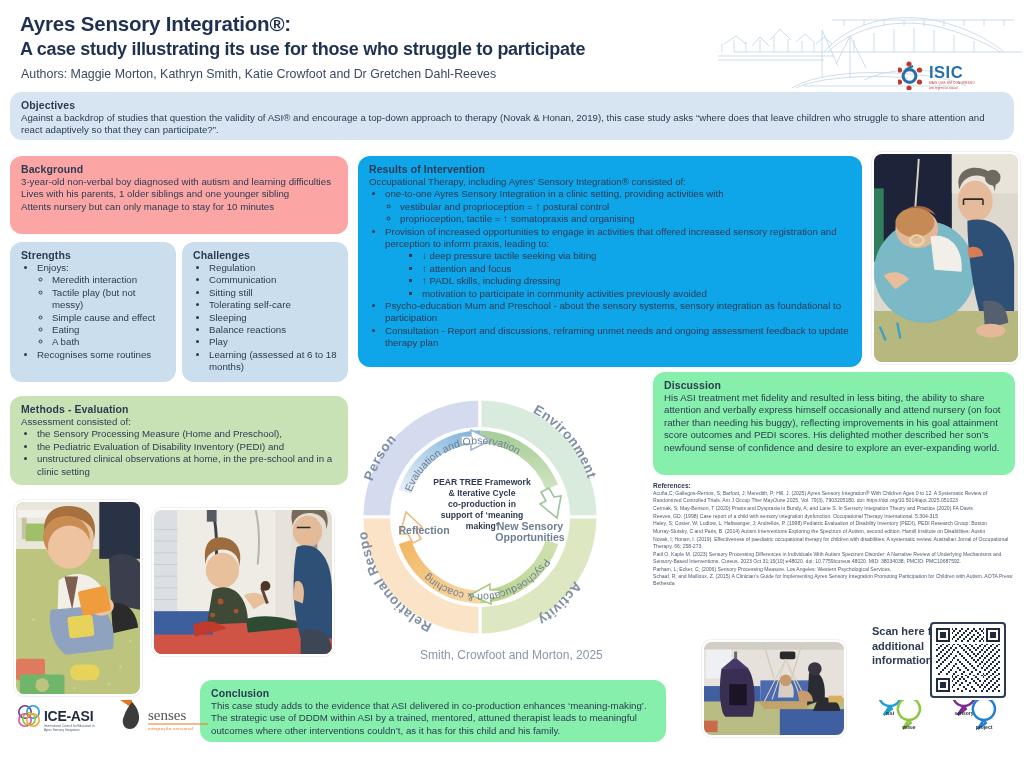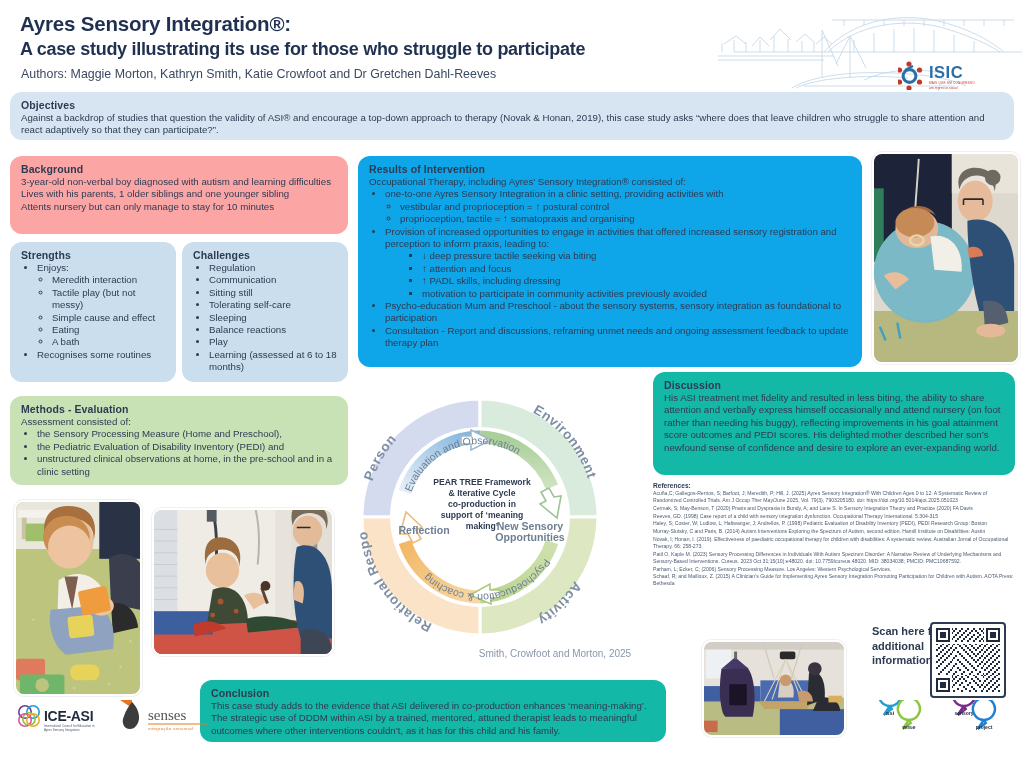--- a/index.html
+++ b/index.html
@@ -32,31 +32,31 @@
   
   #porto { position:absolute; right: 0; top: 0; width: 320px; height: 92px; opacity:.85; }
   #isic  { position:absolute; right: 30px; top: 58px; width: 96px; height: 32px; }
 
   
   .c-blue   { background:#d6e5f1; }
   .c-pink   { background:#fca5a5; }
   .c-lblue  { background:#cadeed; }
   .c-cream  { background:#0ea5e9; }
   .c-green  { background:#c8e2b6; }
-  .c-concl  { background:#14b8a6; }
+  .c-concl  { background:#86efac; }
 
   
   .photo { position:absolute; border-radius:10px; overflow:hidden; border:2.5px solid #fff;
            box-shadow:0 0 0 1px rgba(0,0,0,.06); }
   .photo > svg { display:block; width:100%; height:100%; }
 
   
   #wheel { position:absolute; left:345px; top:382px; width:270px; height:270px; }
-  #wheel-caption { position:absolute; left:440px; top:648px; width:230px; text-align:center;
-                   font-size:10px; color:#8a97a8; }
+  #wheel-caption { position:absolute; left:420px; top:648px; width:230px; text-align:left;
+                   font-size:12px; color:#8a97a8; }
 
   
   #refs { position:absolute; left:653px; top:482px; width:362px; }
   #refs h4 { font-size:6.6px; font-weight:bold; color:#2d3b52; margin-bottom:1px; }
   #refs .r { font-size:5.1px; line-height:1.32; color:#4b5b72; margin-bottom:1.2px; }
 
   
   #scan-label { position:absolute; left:872px; top:624px; width:76px;
                 font-size:11px; font-weight:bold; line-height:1.32; color:#2d3b52; }
   #qr { position:absolute; left:930px; top:622px; width:76px; height:76px;

